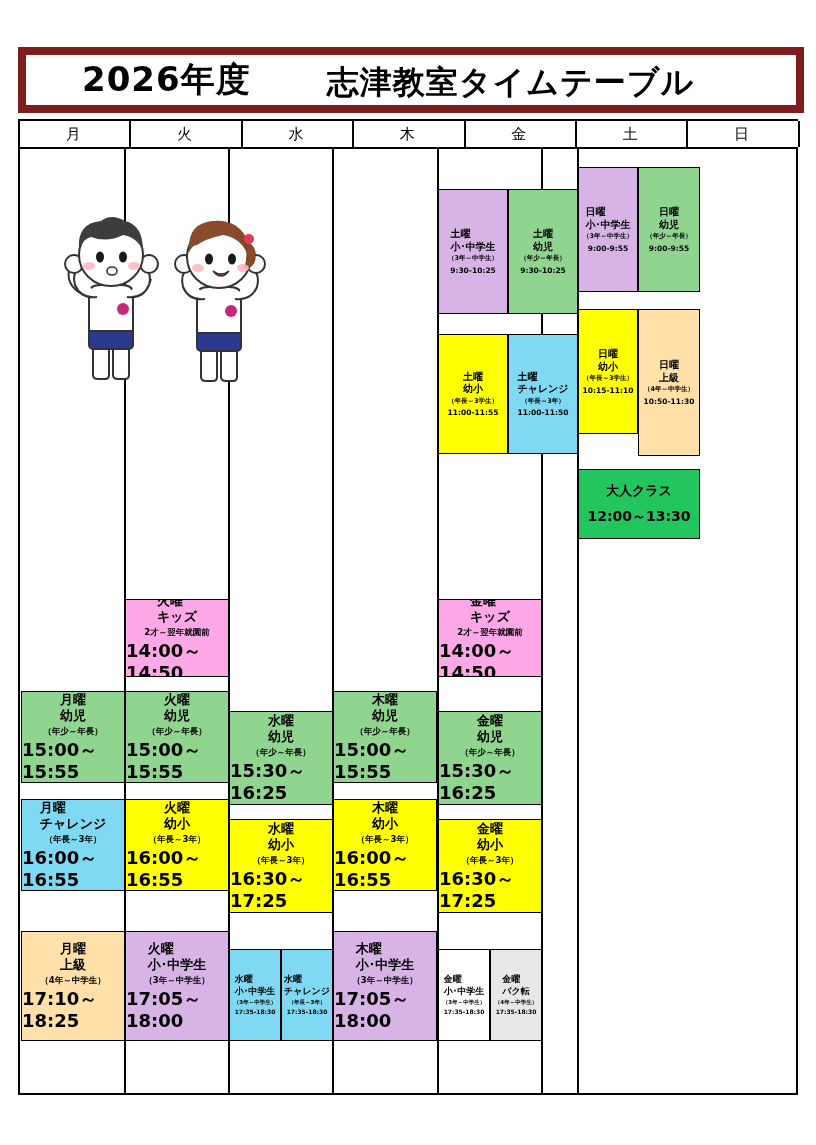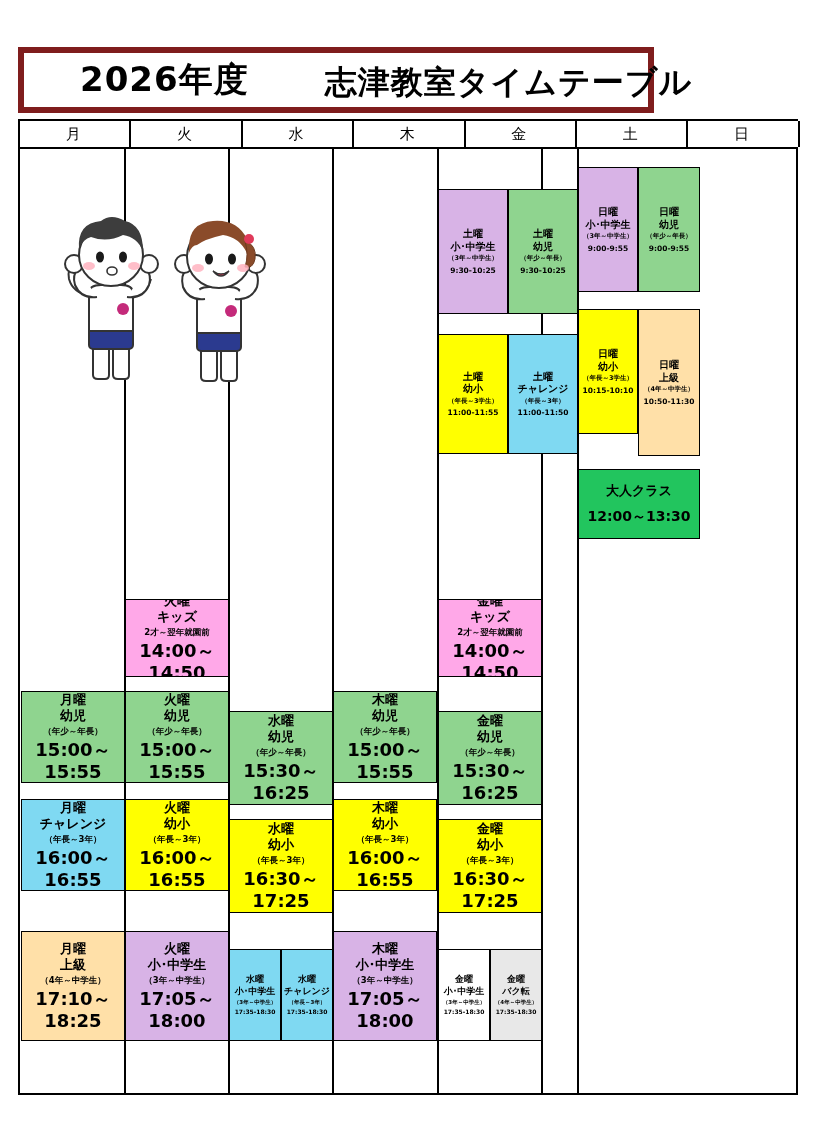--- a/index.html
+++ b/index.html
@@ -18,23 +18,23 @@
     position: absolute;
     left: 0; top: 0;
     width: 816px;
     height: 1145px;
   }
   
   .title-box {
     position: absolute;
     left: 18px;
     top: 47px;
-    width: 636px;
+    width: 786px;
     height: 66px;
-    border: 6px solid #7f1d1d;
+    border: 8px solid #7f1d1d;
     box-sizing: border-box;
     display: flex;
     align-items: center;
   }
   .title-year {
     font-family: "DejaVu Sans", sans-serif;
     font-weight: bold;
     font-size: 34px;
     letter-spacing: 1px;
     margin-left: 56px;
@@ -100,21 +100,21 @@
   }
   
   .blk {
     position: absolute;
     box-sizing: border-box;
     border: 1px solid #000;
     display: flex;
     flex-direction: column;
     align-items: center;
     justify-content: center;
-    text-align: center;
+    text-align: left;
     font-family: "DejaVu Sans", sans-serif;
     overflow: hidden;
     padding: 1px 0;
   }
   .blk .nm {
     font-size: 13px;
     font-weight: bold;
     line-height: 1.25;
     white-space: pre-line;
   }
@@ -257,21 +257,21 @@
       <div class="blk small" style="left: 488px; top: 185px; width: 70px; height: 120px; background: rgb(127, 217, 242);">
         <div class="nm">土曜
 チャレンジ</div>
         <div class="ag">（年長～3年）</div>
         <div class="tm">11:00-11:50</div>
       </div>
       <div class="blk small" style="left: 558px; top: 160px; width: 60px; height: 125px; background: rgb(255, 255, 0);">
         <div class="nm">日曜
 幼小</div>
         <div class="ag">（年長～3学生）</div>
-        <div class="tm">10:15-10:10</div>
+        <div class="tm">10:15-11:10</div>
       </div>
       <div class="blk small" style="left: 618px; top: 160px; width: 62px; height: 147px; background: rgb(255, 224, 168);">
         <div class="nm">日曜
 上級</div>
         <div class="ag">（4年～中学生）</div>
         <div class="tm">10:50-11:30</div>
       </div>
       <div class="blk adult" style="left: 558px; top: 320px; width: 122px; height: 70px; background: #22c55e;">
         <div class="nm">大人クラス</div>
         <div class="tm">12:00～13:30</div>

